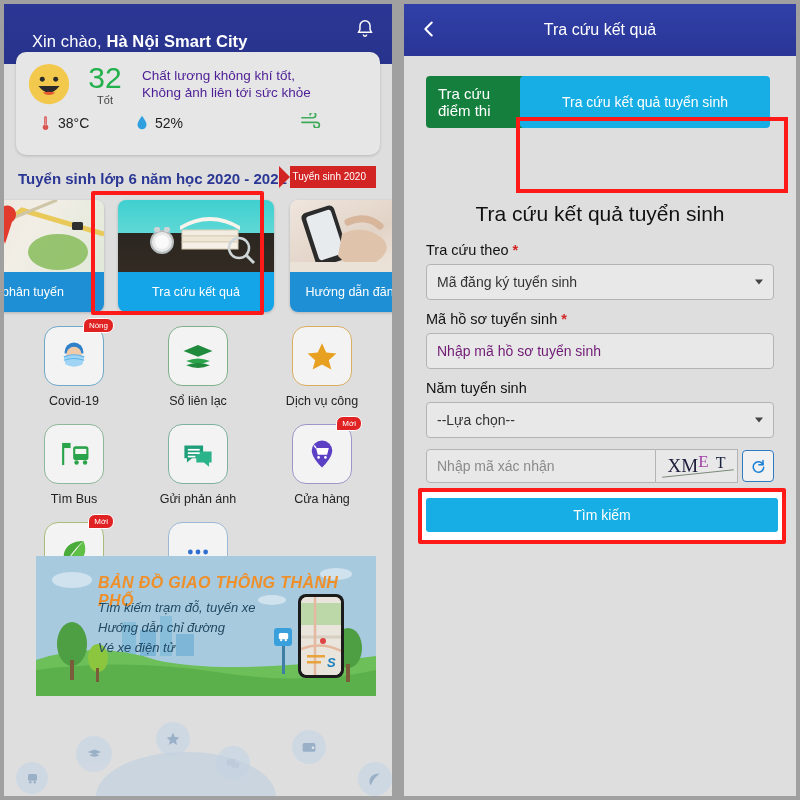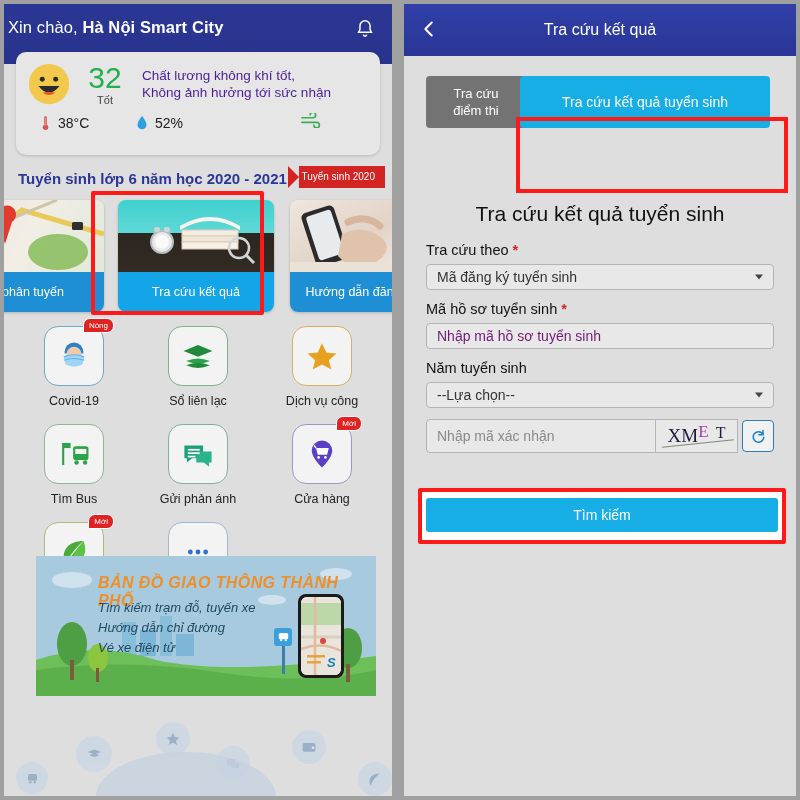--- a/index.html
+++ b/index.html
@@ -24,22 +24,22 @@
     overflow: hidden;
   }
   #panel-left  { left: 4px;   width: 388px; }
   #panel-right { left: 404px; width: 392px; }
 
   
   .l-header {
     position: relative;
     height: 60px;
     background: linear-gradient(180deg,#2b3794 0%, #27338c 100%);
-    display: flex; align-items: flex-start;
-    padding: 14px 16px 0 4px;
+    display: flex; align-items: center;
+    padding: 14px 16px 0 28px;
   }
   .l-greet { color: #fff; font-size: 16.5px; letter-spacing: .1px; }
   .l-greet b { font-weight: bold; }
   .bell-icon {
     position: absolute; right: 16px; top: 14px;
     width: 22px; height: 22px;
   }
 
   
   .aqi-card {
@@ -64,21 +64,21 @@
   .m-temp { width: 96px; }
   .m-hum  { width: 132px; }
   .m-wind { flex: 1; display: flex; justify-content: center; }
 
   
   .ts-row {
     position: absolute; left: 0; top: 162px; width: 388px; height: 24px;
     display: flex; align-items: center;
   }
   .ts-title { color: #2b3794; font-size: 15px; padding-left: 14px; font-weight: 700; }
-  .ts-badge-wrap { position: absolute; right: 7px; top: 0; display: flex; align-items: center; }
+  .ts-badge-wrap { position: absolute; right: 16px; top: 0; display: flex; align-items: center; }
   .ts-arrow {
     width: 0; height: 0;
     border-top: 11px solid transparent;
     border-bottom: 11px solid transparent;
     border-left: 11px solid #d32424;
   }
   .ts-badge {
     background: #d32424; color: #fff; font-size: 10px;
     height: 22px; line-height: 22px; padding: 0 10px 0 2px;
   }
@@ -168,23 +168,23 @@
     background: linear-gradient(180deg,#3040a8 0%, #2a3596 100%);
     display: flex; align-items: center; justify-content: center;
   }
   .r-back { position: absolute; left: 14px; top: 13px; width: 22px; height: 24px; cursor: pointer; }
   .r-title { color: #fff; font-size: 16px; }
 
   .r-body { position: relative; height: 740px; background: #dedede; }
 
   .tabs { position: absolute; left: 22px; top: 20px; display: flex; align-items: stretch; }
   .tab {
-    background: #737373; color: #fff; font-size: 13px;
+    background: #15803d; color: #fff; font-size: 15px;
     padding: 9px 12px; border-radius: 4px 0 0 4px;
-    text-align: center; line-height: 17px; width: 100px;
+    line-height: 17px; width: 100px;
   }
   .tab-active {
     background: #16aee4; color: #fff; font-size: 14px;
     display: flex; align-items: center; justify-content: center;
     width: 250px; border-radius: 4px; margin-left: -6px;
   }
 
   .hl-tab-box {
     position: absolute; left: 516px; top: 65px;
     width: 268px; height: 72px;
@@ -193,21 +193,21 @@
 
   .form-title {
     position: absolute; left: 0; right: 0; top: 146px;
     text-align: center; font-size: 21px; color: #111;
   }
 
   .form { position: absolute; left: 22px; top: 186px; width: 348px; }
   .f-label { font-size: 14.5px; color: #111; margin-bottom: 6px; display: block; }
   .req { color: #d32424; font-weight: bold; }
   .f-control {
-    width: 100%; height: 26px;
+    width: 100%; height: 36px;
     background: #e8e8e8; border: 1px solid #b4b4b4; border-radius: 4px;
     font-size: 14px; color: #333;
     padding: 0 10px;
     display: flex; align-items: center;
     margin-bottom: 11px;
     position: relative;
   }
   .f-input { background: #e8e8e8; }
   .f-input .ph { color: #701a75; }
   .caret {
@@ -279,21 +279,21 @@
             <path d="M13 26 Q24 40 35 26 Z" fill="#2b2b2b"></path>
             <path d="M17.5 33 Q24 38 30.5 33 Q24 31 17.5 33 Z" fill="#e4572e"></path>
           </svg>
         </span>
         <div class="aqi-num-wrap">
           <div class="aqi-num">32</div>
           <div class="aqi-label">Tốt</div>
         </div>
         <div class="aqi-desc">
           <div>Chất lương không khí tốt,</div>
-          <div>Không ảnh hưởng tới sức nhận</div>
+          <div>Không ảnh liên tới sức khỏe</div>
         </div>
       </div>
       <div class="aqi-bottom">
         <div class="aqi-metric m-temp">
           <span class="mi">
             <svg viewBox="0 0 16 22" width="11" height="18">
               <rect x="6" y="1" width="4" height="13" rx="2" fill="#d9534f"></rect>
               <circle cx="8" cy="17" r="4" fill="#d9534f"></circle>
               <rect x="7" y="3" width="2" height="12" fill="#fff" opacity=".35"></rect>
             </svg>

